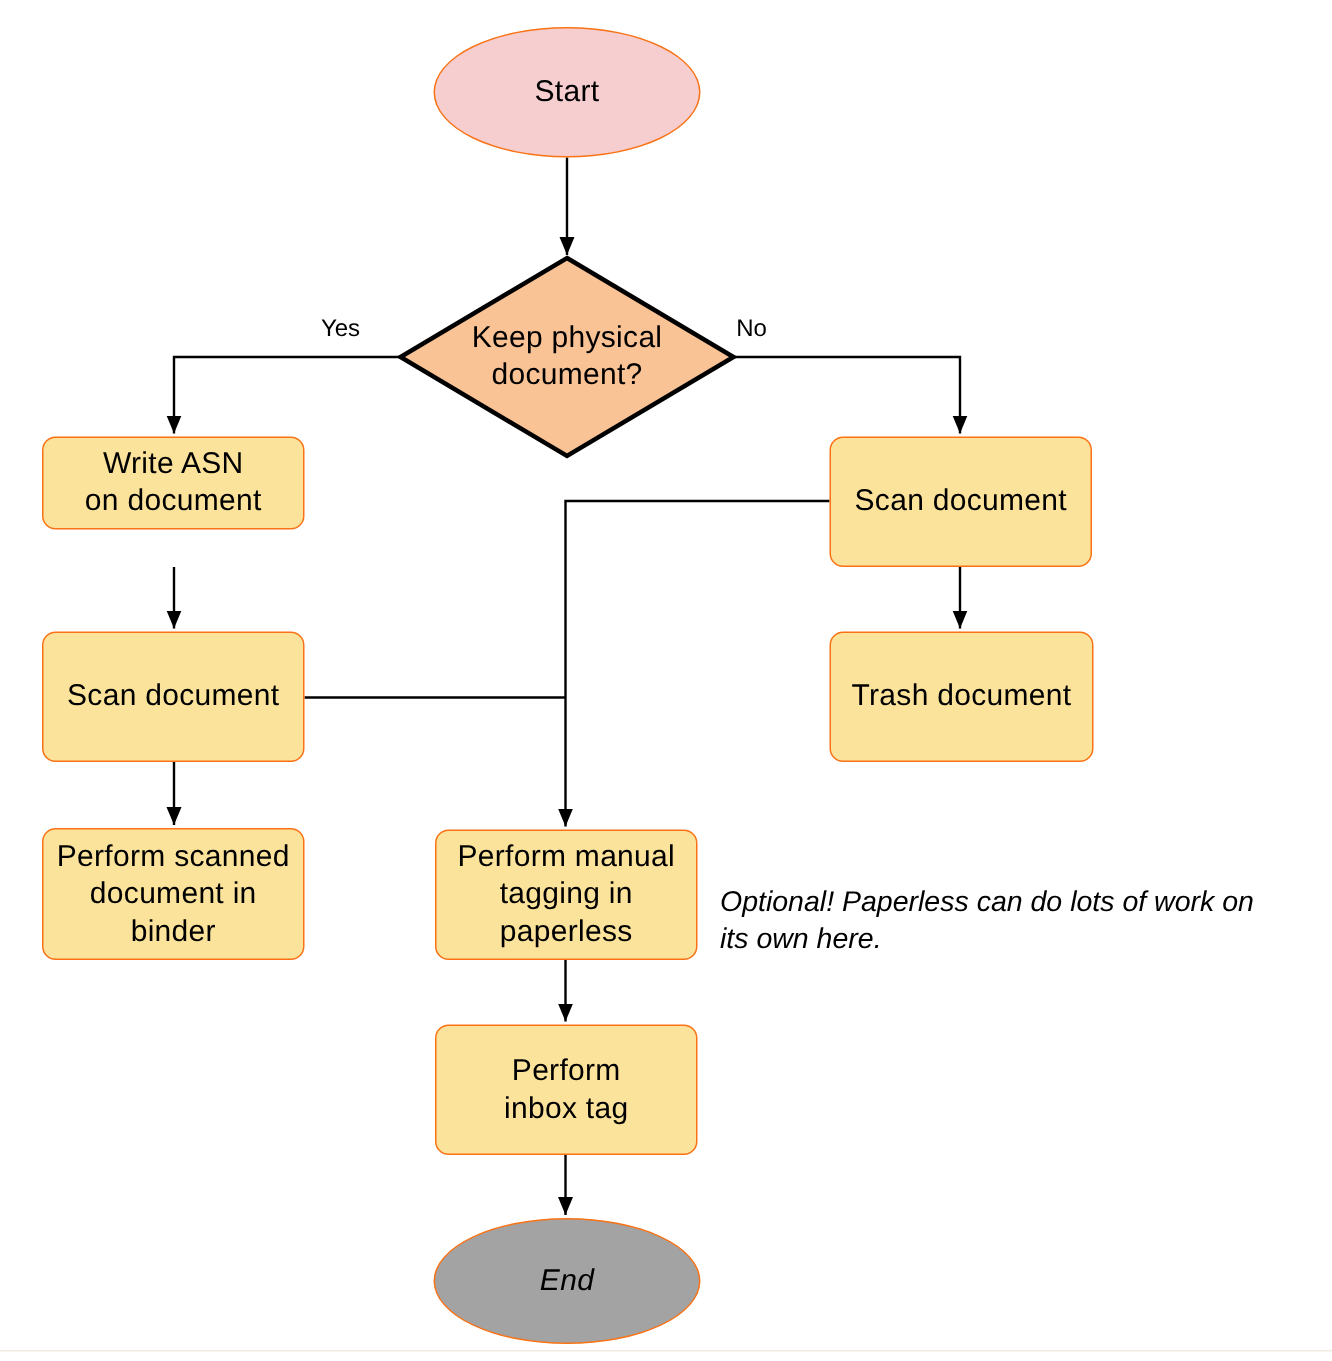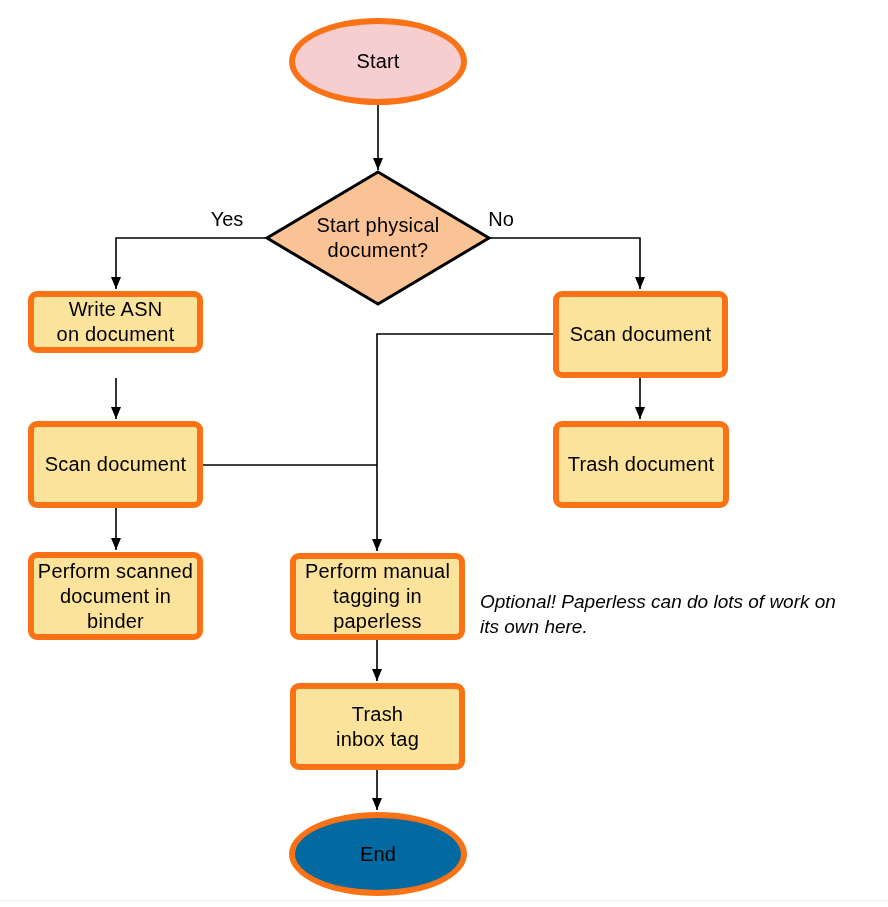--- a/index.html
+++ b/index.html
@@ -21,40 +21,40 @@
     position: absolute;
     box-sizing: border-box;
     display: flex;
     align-items: center;
     justify-content: center;
     text-align: center;
     white-space: pre-line;
     font-size: 20px;
     line-height: 25px;
     letter-spacing: 0.2px;
-    border: 6px solid #f97316;
+    border: 1px solid #f97316;
   }
   .process { border-radius: 9px; }
   .terminal { border-radius: 50%; }
   .decision-label {
     position: absolute;
     display: flex;
     align-items: center;
     justify-content: center;
     text-align: center;
     white-space: pre-line;
     font-size: 20px;
     line-height: 25px;
     letter-spacing: 0.2px;
   }
   .edge-label {
     position: absolute;
     width: 46px;
     text-align: center;
-    font-size: 20px;
+    font-size: 16px;
     line-height: 19px;
   }
   .annotation {
     position: absolute;
     left: 480px;
     top: 589px;
     font-size: 19px;
     line-height: 25px;
     font-style: italic;
     white-space: pre-line;
@@ -112,21 +112,21 @@
 
     <path d="M377 770 L377 810" fill="none" stroke="#000" stroke-width="1.6" marker-end="url(#arrow)"></path>
 
     <polygon points="378,172 489,238 378,304 267,238" stroke="#000" stroke-width="3" fill="#FAC396"></polygon>
   </svg>
 
   <div class="node terminal" id="node-start" style="background-color: rgb(246, 206, 208);">
     <span>Start</span>
   </div>
 
-  <div class="decision-label" id="decision-text">Start physical
+  <div class="decision-label" id="decision-text">Keep physical
 document?</div>
 
   <div class="edge-label" id="label-yes">Yes</div>
   <div class="edge-label" id="label-no">No</div>
 
   <div class="node process" id="node-write-asn" style="background-color: rgb(252, 227, 155);">
     <span>Write ASN
 on document</span>
   </div>
 
@@ -148,25 +148,25 @@
     <span>Trash document</span>
   </div>
 
   <div class="node process" id="node-tagging" style="background-color: rgb(252, 227, 155); text-align: center;">
     <span>Perform manual
 tagging in
 paperless</span>
   </div>
 
   <div class="node process" id="node-remove" style="background-color: rgb(252, 227, 155);">
-    <span>Trash
+    <span>Perform
 inbox tag</span>
   </div>
 
-  <div class="node terminal" id="node-end" style="background-color: #0369a1;">
+  <div class="node terminal" id="node-end" style="background-color: #a3a3a3; font-style: italic;">
     <span>End</span>
   </div>
 
   <div class="annotation">Optional! Paperless can do lots of work on
 its own here.</div>
 
   <div class="bottom-hairline"></div>
 </div>
 
 </body></html>

